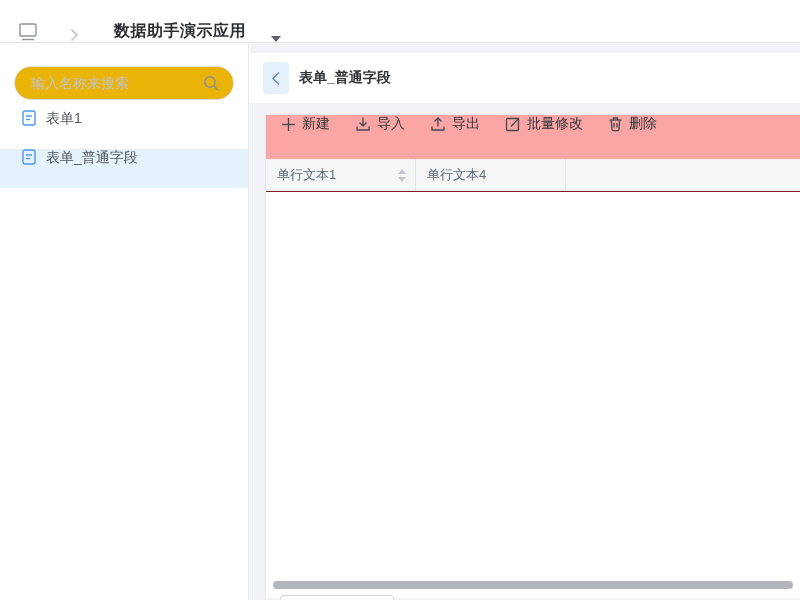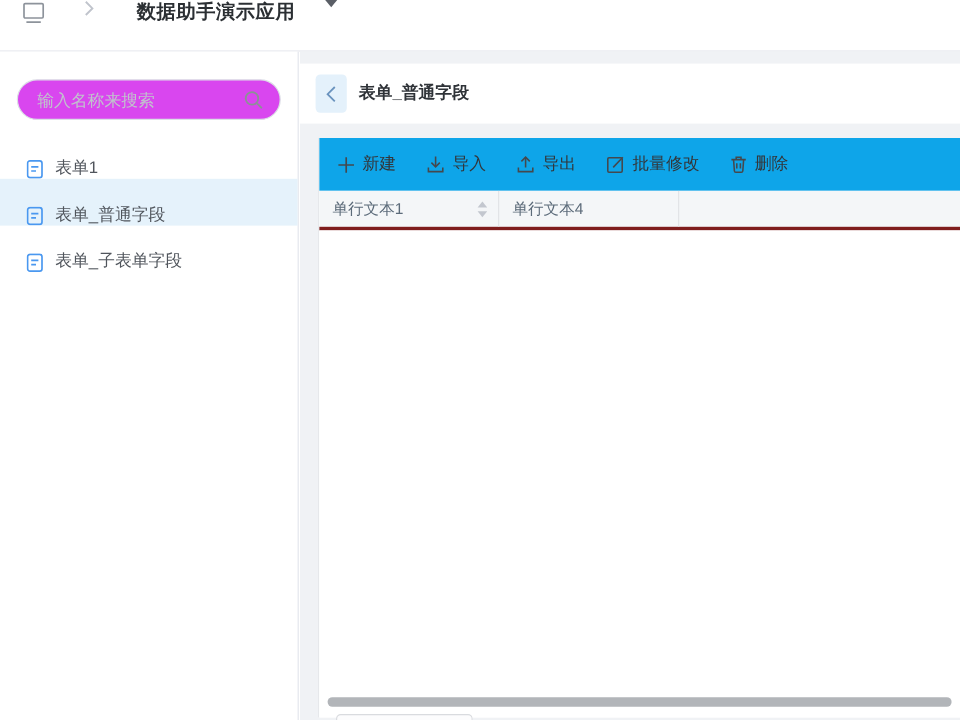--- a/index.html
+++ b/index.html
@@ -7,50 +7,50 @@
   body {
     font-family:"Liberation Sans","DejaVu Sans",sans-serif;
     background:#fff; color:#303133; position:relative;
   }
   svg { display:block; }
 
   
   .top-header {
     position:absolute; left:0; top:0; width:800px; height:43px;
     background:#fff; border-bottom:1px solid #e4e7ed;
-    display:flex; align-items:flex-start; padding-left:17px;gap:16px;
+    display:flex; align-items:flex-end; padding-left:17px;gap:16px;
   }
   .monitor-wrap { color:#8d939b; }
   .crumb-sep { margin-left:15px; }
   .app-title { margin-left:19px; font-size:16px; font-weight:bold; color:#2b2f33; letter-spacing:0.5px; }
   .caret-down {
     margin-left:9px; width:0; height:0;
     border-left:5px solid transparent; border-right:5px solid transparent;
     border-top:6px solid #5a5e66;
   }
 
   
   .sidebar {
     position:absolute; left:0; top:43px; width:249px; height:557px;
     background:#fff; border-right:1px solid #e4e7ed;
   }
   .search-box {
     position:relative; margin:23px 14px 0 14px; height:34px;
-    border:1px solid #dcdfe6; border-radius:17px; background:#d946ef;
+    border:1px solid #dcdfe6; border-radius:17px; background:#eab308;
   }
   .search-box input {
     width:100%; height:100%; border:none; outline:none; background:transparent;
     border-radius:17px; padding:0 36px 0 16px; font-size:14px; color:#333;
     font-family:inherit;
   }
   .search-box input::placeholder { color:#c0c4cc; }
   .search-icon-wrap { position:absolute; right:13px; top:8px; color:#8c9196; }
   .nav-list { margin-top:10px; }
   .nav-item {
-    height:39px; display:flex; align-items:flex-end; padding-left:22px;
+    height:39px; display:flex; align-items:flex-start; padding-left:22px;
     cursor:pointer; color:#50555c; font-size:14px;
   }
   .nav-item.selected { background:#e5f2fb; }
   .nav-item .doc-icon-wrap { color:#4a98f0; margin-right:10px; }
 
   
   .main {
     position:absolute; left:250px; top:43px; width:550px; height:557px;
     background:#f0f2f5;
   }
@@ -64,30 +64,30 @@
     color:#6a93be; cursor:pointer; border:none;
   }
   .panel-title { margin-left:10px; font-size:14px; font-weight:bold; color:#2f3338; }
 
   .table-panel {
     position:relative; margin:12px 0 0 15px; height:483px; background:#fff;
     border-left:1px solid #e6e8eb; overflow:hidden;
     display:flex; flex-direction:column;
   }
   .toolbar {
-    height:44px; display:flex; align-items:center; padding-left:15px; gap:25px;
-    background:#0ea5e9;
+    height:44px; display:flex; align-items:flex-start; padding-left:15px; gap:25px;
+    background:#fca5a5;
   }
   .tool-btn {
     display:flex; align-items:center; gap:6px; font-size:14px; color:#33363a;
     background:none; border:none; cursor:pointer; font-family:inherit; padding:0;
   }
   .tool-btn .t-icon { color:#45484d; }
 
-  .thead { height:33px; display:flex; background:#f4f6f8; border-bottom:3px solid #7f1d1d; overflow:hidden; flex:none; }
+  .thead { height:33px; display:flex; background:#f4f6f8; border-bottom:1px solid #7f1d1d; overflow:hidden; flex:none; }
   .th {
     flex:none; width:150px; display:flex; align-items:center; justify-content:space-between;
     padding:0 9px 0 11px; border-right:1px solid #e2e4e7;
     font-size:13px; color:#5c6b7a; cursor:pointer;
   }
   .sort-caret { display:flex; flex-direction:column; gap:3px; align-items:center; }
   .sort-caret .up {
     width:0; height:0; border-left:4px solid transparent; border-right:4px solid transparent;
     border-bottom:5px solid #c3c7cf;
   }
@@ -149,30 +149,20 @@
     <div class="nav-item selected">
       <span class="doc-icon-wrap">
         <svg width="14" height="16" viewBox="0 0 14 16" fill="none" stroke="currentColor" stroke-width="1.4">
           <rect x="1" y="1" width="12" height="14" rx="2"></rect>
           <line x1="4" y1="6" x2="10" y2="6"></line>
           <line x1="4" y1="9.5" x2="8" y2="9.5"></line>
         </svg>
       </span>
       <span>表单_普通字段</span>
     </div>
-    <div class="nav-item">
-      <span class="doc-icon-wrap">
-        <svg width="14" height="16" viewBox="0 0 14 16" fill="none" stroke="currentColor" stroke-width="1.4">
-          <rect x="1" y="1" width="12" height="14" rx="2"></rect>
-          <line x1="4" y1="6" x2="10" y2="6"></line>
-          <line x1="4" y1="9.5" x2="8" y2="9.5"></line>
-        </svg>
-      </span>
-      <span>表单_子表单字段</span>
-    </div>
   </div>
 </div>
 
 <div class="main">
 
   <div class="title-bar">
     <button class="back-btn">
       <span>
         <svg width="10" height="15" viewBox="0 0 10 15" fill="none" stroke="currentColor" stroke-width="1.5">
           <polyline points="8,1.5 2,7.5 8,13.5"></polyline>

